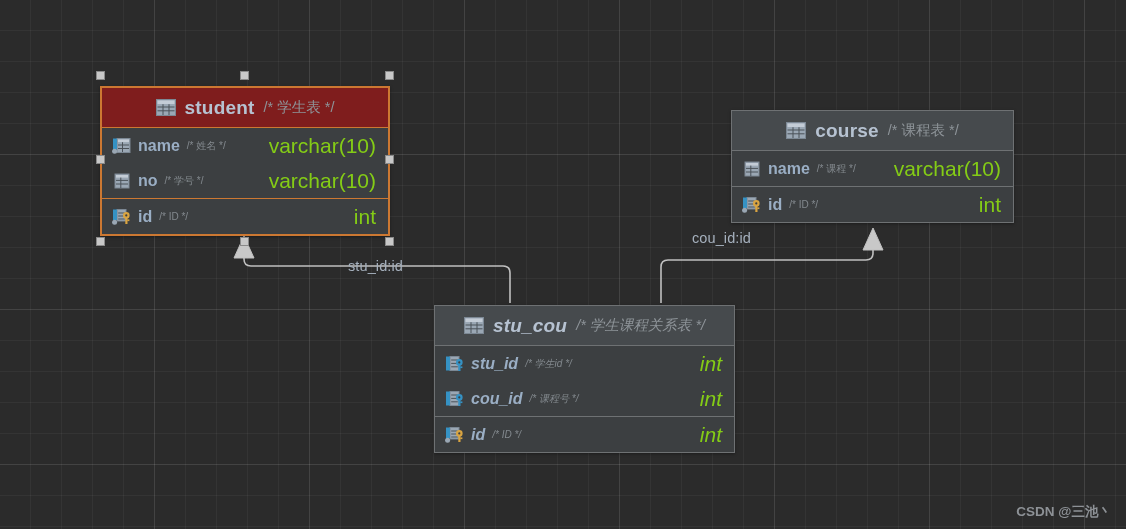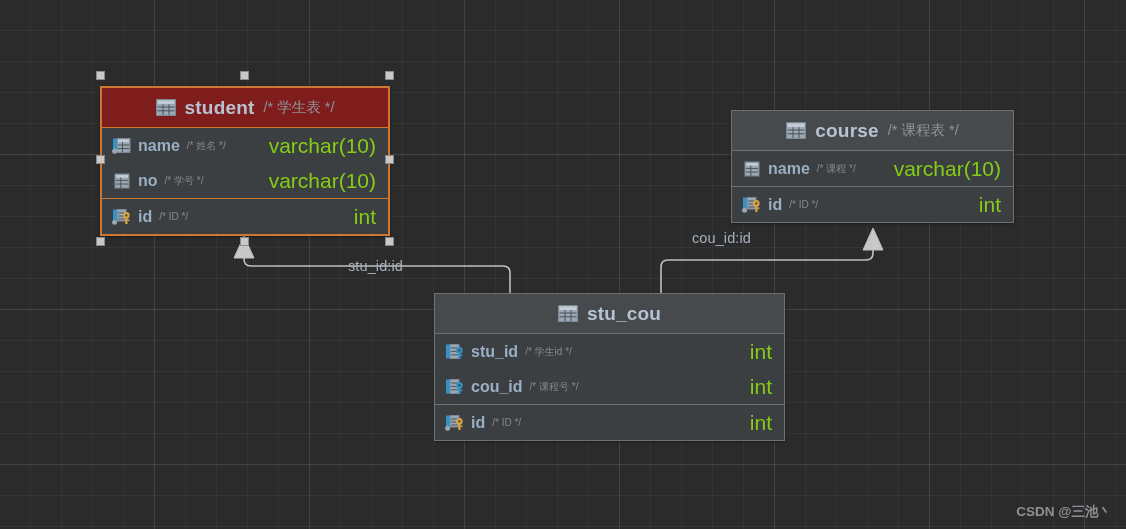--- a/index.html
+++ b/index.html
@@ -291,33 +291,34 @@
             <rect x="16.3" y="10.4" width="2.1" height="1.7" fill="#d9a441"></rect>
           </svg>
         </span>
         <span class="attr-name">id</span>
         <span class="attr-comment">/* ID */</span>
         <span class="attr-type">int</span>
       </div>
     </div>
   </div>
 
-  <div class="entity" style="left:434px; top:293px; width:351px;">
+  <div class="entity" style="left:434px; top:305px; width:301px;font-style:italic;">
     <div class="entity-header">
       <span class="col-icon table-glyph">
         <svg width="20" height="17" viewBox="0 0 20 17">
           <rect x="0.5" y="0.5" width="19" height="16" fill="#9aa7b4" stroke="#7c8894"></rect>
           <rect x="1.5" y="1.5" width="17" height="3.5" fill="#c3ccd6"></rect>
           <line x1="1.5" y1="8" x2="18.5" y2="8" stroke="#4b5259" stroke-width="1"></line>
           <line x1="1.5" y1="11.8" x2="18.5" y2="11.8" stroke="#4b5259" stroke-width="1"></line>
           <line x1="7" y1="5.2" x2="7" y2="16" stroke="#4b5259" stroke-width="1"></line>
           <line x1="13" y1="5.2" x2="13" y2="16" stroke="#4b5259" stroke-width="1"></line>
         </svg>
       </span>
       <span class="entity-name">stu_cou</span>
+      <span class="entity-comment">/* 学生课程关系表 */</span>
     </div>
 
     <div class="attr-group">
       <div class="attr">
         <span class="col-icon">
           <svg width="22" height="16" viewBox="0 0 22 16">
             <rect x="6" y="0.5" width="9" height="14" fill="#9aa7b4" stroke="#7c8894"></rect>
             <line x1="7.2" y1="4" x2="13.8" y2="4" stroke="#4b5259"></line>
             <line x1="7.2" y1="7.4" x2="13.8" y2="7.4" stroke="#4b5259"></line>
             <line x1="7.2" y1="10.8" x2="13.8" y2="10.8" stroke="#4b5259"></line>

